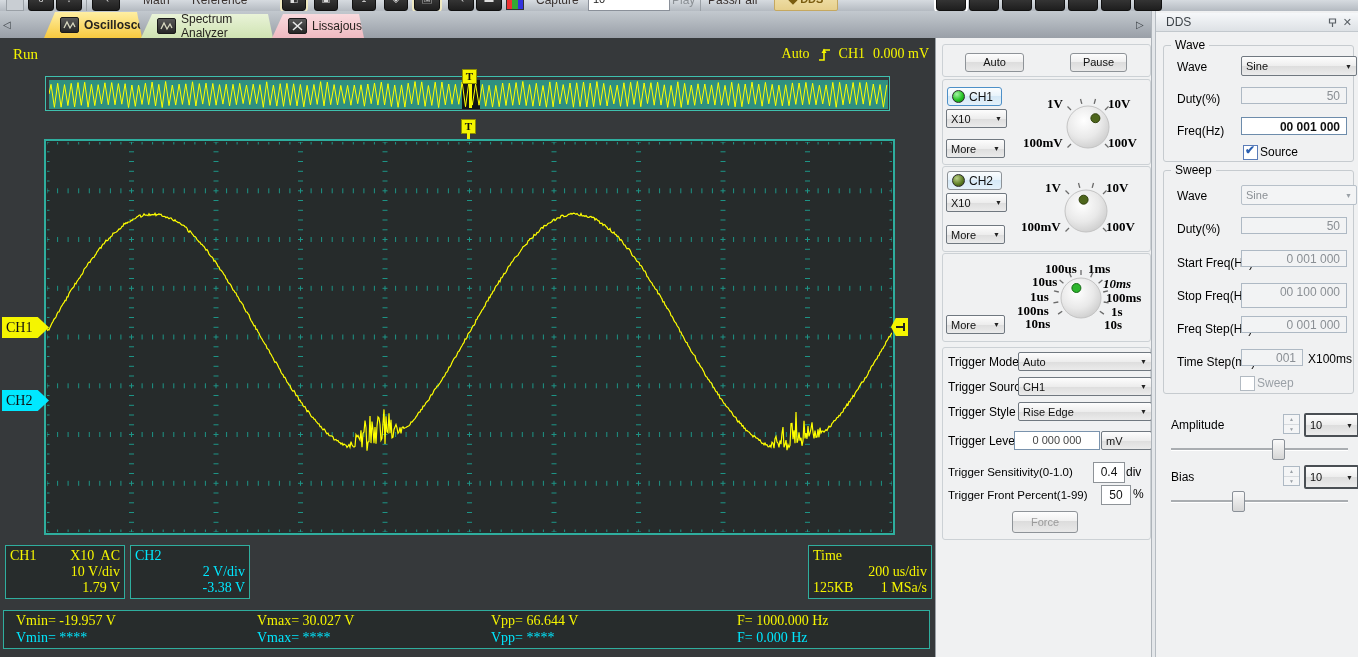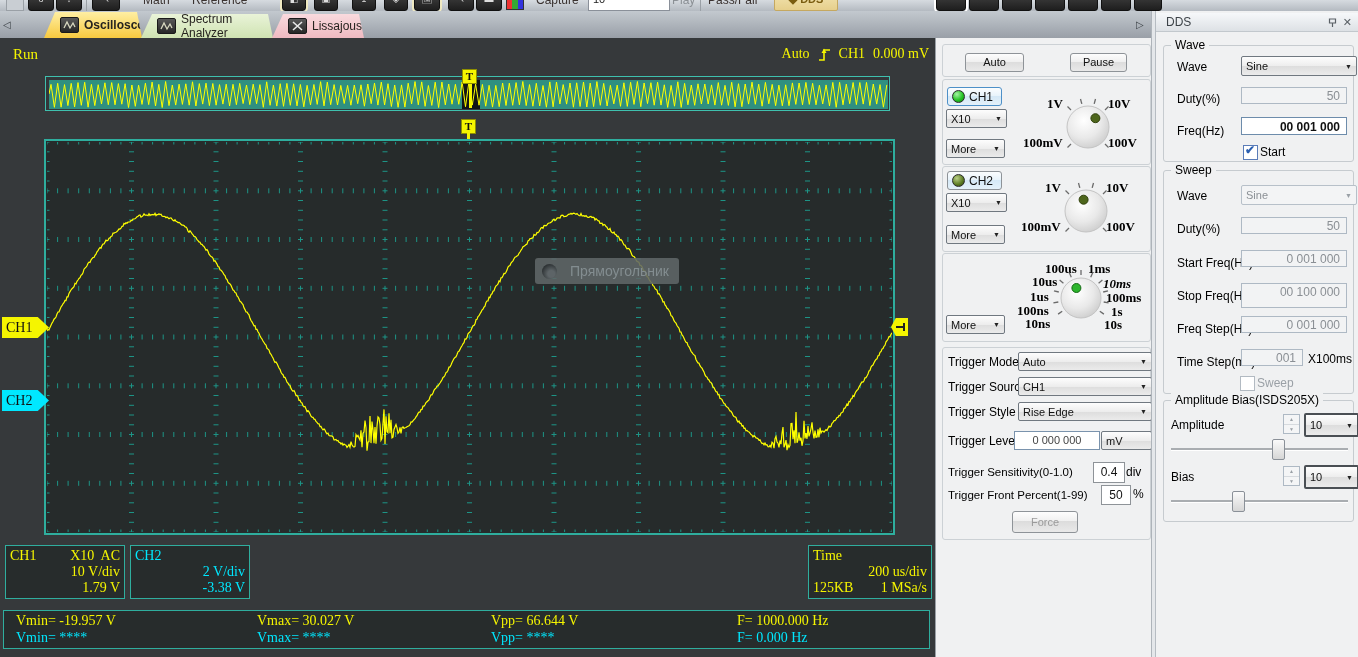--- a/index.html
+++ b/index.html
@@ -166,24 +166,20 @@
 
     <div class="abs tflag" style="left:461px;top:81px;">T</div>
     <div class="abs" style="left:467px;top:95px;width:3px;height:7px;background:#f5f500;"></div>
 
     <div class="abs" style="left:44px;top:101px;width:847px;height:392px;border:2px solid #2fae9e;background:#262b2b;box-sizing:content-box;">
       <svg id="scope-svg" width="845" height="390" style="position:absolute;left:1px;top:1px;">
           <path d="M-2.5 0.0h5M-2.5 9.8h5M-2.5 19.5h5M-2.5 29.3h5M-2.5 39.0h5M-2.5 48.8h5M-2.5 58.5h5M-2.5 68.3h5M-2.5 78.0h5M-2.5 87.8h5M-2.5 97.5h5M-2.5 107.3h5M-2.5 117.0h5M-2.5 126.8h5M-2.5 136.5h5M-2.5 146.3h5M-2.5 156.0h5M-2.5 165.8h5M-2.5 175.5h5M-2.5 185.3h5M-2.5 195.0h5M-2.5 204.8h5M-2.5 214.5h5M-2.5 224.3h5M-2.5 234.0h5M-2.5 243.8h5M-2.5 253.5h5M-2.5 263.3h5M-2.5 273.0h5M-2.5 282.8h5M-2.5 292.5h5M-2.5 302.3h5M-2.5 312.0h5M-2.5 321.8h5M-2.5 331.5h5M-2.5 341.3h5M-2.5 351.0h5M-2.5 360.8h5M-2.5 370.5h5M-2.5 380.3h5M-2.5 390.0h5M82.0 0.0h5M82.0 9.8h5M82.0 19.5h5M82.0 29.3h5M82.0 39.0h5M82.0 48.8h5M82.0 58.5h5M82.0 68.3h5M82.0 78.0h5M82.0 87.8h5M82.0 97.5h5M82.0 107.3h5M82.0 117.0h5M82.0 126.8h5M82.0 136.5h5M82.0 146.3h5M82.0 156.0h5M82.0 165.8h5M82.0 175.5h5M82.0 185.3h5M82.0 195.0h5M82.0 204.8h5M82.0 214.5h5M82.0 224.3h5M82.0 234.0h5M82.0 243.8h5M82.0 253.5h5M82.0 263.3h5M82.0 273.0h5M82.0 282.8h5M82.0 292.5h5M82.0 302.3h5M82.0 312.0h5M82.0 321.8h5M82.0 331.5h5M82.0 341.3h5M82.0 351.0h5M82.0 360.8h5M82.0 370.5h5M82.0 380.3h5M82.0 390.0h5M166.5 0.0h5M166.5 9.8h5M166.5 19.5h5M166.5 29.3h5M166.5 39.0h5M166.5 48.8h5M166.5 58.5h5M166.5 68.3h5M166.5 78.0h5M166.5 87.8h5M166.5 97.5h5M166.5 107.3h5M166.5 117.0h5M166.5 126.8h5M166.5 136.5h5M166.5 146.3h5M166.5 156.0h5M166.5 165.8h5M166.5 175.5h5M166.5 185.3h5M166.5 195.0h5M166.5 204.8h5M166.5 214.5h5M166.5 224.3h5M166.5 234.0h5M166.5 243.8h5M166.5 253.5h5M166.5 263.3h5M166.5 273.0h5M166.5 282.8h5M166.5 292.5h5M166.5 302.3h5M166.5 312.0h5M166.5 321.8h5M166.5 331.5h5M166.5 341.3h5M166.5 351.0h5M166.5 360.8h5M166.5 370.5h5M166.5 380.3h5M166.5 390.0h5M251.0 0.0h5M251.0 9.8h5M251.0 19.5h5M251.0 29.3h5M251.0 39.0h5M251.0 48.8h5M251.0 58.5h5M251.0 68.3h5M251.0 78.0h5M251.0 87.8h5M251.0 97.5h5M251.0 107.3h5M251.0 117.0h5M251.0 126.8h5M251.0 136.5h5M251.0 146.3h5M251.0 156.0h5M251.0 165.8h5M251.0 175.5h5M251.0 185.3h5M251.0 195.0h5M251.0 204.8h5M251.0 214.5h5M251.0 224.3h5M251.0 234.0h5M251.0 243.8h5M251.0 253.5h5M251.0 263.3h5M251.0 273.0h5M251.0 282.8h5M251.0 292.5h5M251.0 302.3h5M251.0 312.0h5M251.0 321.8h5M251.0 331.5h5M251.0 341.3h5M251.0 351.0h5M251.0 360.8h5M251.0 370.5h5M251.0 380.3h5M251.0 390.0h5M335.5 0.0h5M335.5 9.8h5M335.5 19.5h5M335.5 29.3h5M335.5 39.0h5M335.5 48.8h5M335.5 58.5h5M335.5 68.3h5M335.5 78.0h5M335.5 87.8h5M335.5 97.5h5M335.5 107.3h5M335.5 117.0h5M335.5 126.8h5M335.5 136.5h5M335.5 146.3h5M335.5 156.0h5M335.5 165.8h5M335.5 175.5h5M335.5 185.3h5M335.5 195.0h5M335.5 204.8h5M335.5 214.5h5M335.5 224.3h5M335.5 234.0h5M335.5 243.8h5M335.5 253.5h5M335.5 263.3h5M335.5 273.0h5M335.5 282.8h5M335.5 292.5h5M335.5 302.3h5M335.5 312.0h5M335.5 321.8h5M335.5 331.5h5M335.5 341.3h5M335.5 351.0h5M335.5 360.8h5M335.5 370.5h5M335.5 380.3h5M335.5 390.0h5M420.0 0.0h5M420.0 9.8h5M420.0 19.5h5M420.0 29.3h5M420.0 39.0h5M420.0 48.8h5M420.0 58.5h5M420.0 68.3h5M420.0 78.0h5M420.0 87.8h5M420.0 97.5h5M420.0 107.3h5M420.0 117.0h5M420.0 126.8h5M420.0 136.5h5M420.0 146.3h5M420.0 156.0h5M420.0 165.8h5M420.0 175.5h5M420.0 185.3h5M420.0 195.0h5M420.0 204.8h5M420.0 214.5h5M420.0 224.3h5M420.0 234.0h5M420.0 243.8h5M420.0 253.5h5M420.0 263.3h5M420.0 273.0h5M420.0 282.8h5M420.0 292.5h5M420.0 302.3h5M420.0 312.0h5M420.0 321.8h5M420.0 331.5h5M420.0 341.3h5M420.0 351.0h5M420.0 360.8h5M420.0 370.5h5M420.0 380.3h5M420.0 390.0h5M504.5 0.0h5M504.5 9.8h5M504.5 19.5h5M504.5 29.3h5M504.5 39.0h5M504.5 48.8h5M504.5 58.5h5M504.5 68.3h5M504.5 78.0h5M504.5 87.8h5M504.5 97.5h5M504.5 107.3h5M504.5 117.0h5M504.5 126.8h5M504.5 136.5h5M504.5 146.3h5M504.5 156.0h5M504.5 165.8h5M504.5 175.5h5M504.5 185.3h5M504.5 195.0h5M504.5 204.8h5M504.5 214.5h5M504.5 224.3h5M504.5 234.0h5M504.5 243.8h5M504.5 253.5h5M504.5 263.3h5M504.5 273.0h5M504.5 282.8h5M504.5 292.5h5M504.5 302.3h5M504.5 312.0h5M504.5 321.8h5M504.5 331.5h5M504.5 341.3h5M504.5 351.0h5M504.5 360.8h5M504.5 370.5h5M504.5 380.3h5M504.5 390.0h5M589.0 0.0h5M589.0 9.8h5M589.0 19.5h5M589.0 29.3h5M589.0 39.0h5M589.0 48.8h5M589.0 58.5h5M589.0 68.3h5M589.0 78.0h5M589.0 87.8h5M589.0 97.5h5M589.0 107.3h5M589.0 117.0h5M589.0 126.8h5M589.0 136.5h5M589.0 146.3h5M589.0 156.0h5M589.0 165.8h5M589.0 175.5h5M589.0 185.3h5M589.0 195.0h5M589.0 204.8h5M589.0 214.5h5M589.0 224.3h5M589.0 234.0h5M589.0 243.8h5M589.0 253.5h5M589.0 263.3h5M589.0 273.0h5M589.0 282.8h5M589.0 292.5h5M589.0 302.3h5M589.0 312.0h5M589.0 321.8h5M589.0 331.5h5M589.0 341.3h5M589.0 351.0h5M589.0 360.8h5M589.0 370.5h5M589.0 380.3h5M589.0 390.0h5M673.5 0.0h5M673.5 9.8h5M673.5 19.5h5M673.5 29.3h5M673.5 39.0h5M673.5 48.8h5M673.5 58.5h5M673.5 68.3h5M673.5 78.0h5M673.5 87.8h5M673.5 97.5h5M673.5 107.3h5M673.5 117.0h5M673.5 126.8h5M673.5 136.5h5M673.5 146.3h5M673.5 156.0h5M673.5 165.8h5M673.5 175.5h5M673.5 185.3h5M673.5 195.0h5M673.5 204.8h5M673.5 214.5h5M673.5 224.3h5M673.5 234.0h5M673.5 243.8h5M673.5 253.5h5M673.5 263.3h5M673.5 273.0h5M673.5 282.8h5M673.5 292.5h5M673.5 302.3h5M673.5 312.0h5M673.5 321.8h5M673.5 331.5h5M673.5 341.3h5M673.5 351.0h5M673.5 360.8h5M673.5 370.5h5M673.5 380.3h5M673.5 390.0h5M758.0 0.0h5M758.0 9.8h5M758.0 19.5h5M758.0 29.3h5M758.0 39.0h5M758.0 48.8h5M758.0 58.5h5M758.0 68.3h5M758.0 78.0h5M758.0 87.8h5M758.0 97.5h5M758.0 107.3h5M758.0 117.0h5M758.0 126.8h5M758.0 136.5h5M758.0 146.3h5M758.0 156.0h5M758.0 165.8h5M758.0 175.5h5M758.0 185.3h5M758.0 195.0h5M758.0 204.8h5M758.0 214.5h5M758.0 224.3h5M758.0 234.0h5M758.0 243.8h5M758.0 253.5h5M758.0 263.3h5M758.0 273.0h5M758.0 282.8h5M758.0 292.5h5M758.0 302.3h5M758.0 312.0h5M758.0 321.8h5M758.0 331.5h5M758.0 341.3h5M758.0 351.0h5M758.0 360.8h5M758.0 370.5h5M758.0 380.3h5M758.0 390.0h5M842.5 0.0h5M842.5 9.8h5M842.5 19.5h5M842.5 29.3h5M842.5 39.0h5M842.5 48.8h5M842.5 58.5h5M842.5 68.3h5M842.5 78.0h5M842.5 87.8h5M842.5 97.5h5M842.5 107.3h5M842.5 117.0h5M842.5 126.8h5M842.5 136.5h5M842.5 146.3h5M842.5 156.0h5M842.5 165.8h5M842.5 175.5h5M842.5 185.3h5M842.5 195.0h5M842.5 204.8h5M842.5 214.5h5M842.5 224.3h5M842.5 234.0h5M842.5 243.8h5M842.5 253.5h5M842.5 263.3h5M842.5 273.0h5M842.5 282.8h5M842.5 292.5h5M842.5 302.3h5M842.5 312.0h5M842.5 321.8h5M842.5 331.5h5M842.5 341.3h5M842.5 351.0h5M842.5 360.8h5M842.5 370.5h5M842.5 380.3h5M842.5 390.0h5" stroke="#1d9486" stroke-width="1" fill="none"></path>
           <path d="M0.0 -2.5v5M10.6 -2.5v5M21.1 -2.5v5M31.7 -2.5v5M42.3 -2.5v5M52.8 -2.5v5M63.4 -2.5v5M73.9 -2.5v5M84.5 -2.5v5M95.1 -2.5v5M105.6 -2.5v5M116.2 -2.5v5M126.8 -2.5v5M137.3 -2.5v5M147.9 -2.5v5M158.4 -2.5v5M169.0 -2.5v5M179.6 -2.5v5M190.1 -2.5v5M200.7 -2.5v5M211.3 -2.5v5M221.8 -2.5v5M232.4 -2.5v5M242.9 -2.5v5M253.5 -2.5v5M264.1 -2.5v5M274.6 -2.5v5M285.2 -2.5v5M295.8 -2.5v5M306.3 -2.5v5M316.9 -2.5v5M327.4 -2.5v5M338.0 -2.5v5M348.6 -2.5v5M359.1 -2.5v5M369.7 -2.5v5M380.3 -2.5v5M390.8 -2.5v5M401.4 -2.5v5M411.9 -2.5v5M422.5 -2.5v5M433.1 -2.5v5M443.6 -2.5v5M454.2 -2.5v5M464.8 -2.5v5M475.3 -2.5v5M485.9 -2.5v5M496.4 -2.5v5M507.0 -2.5v5M517.6 -2.5v5M528.1 -2.5v5M538.7 -2.5v5M549.3 -2.5v5M559.8 -2.5v5M570.4 -2.5v5M580.9 -2.5v5M591.5 -2.5v5M602.1 -2.5v5M612.6 -2.5v5M623.2 -2.5v5M633.8 -2.5v5M644.3 -2.5v5M654.9 -2.5v5M665.4 -2.5v5M676.0 -2.5v5M686.6 -2.5v5M697.1 -2.5v5M707.7 -2.5v5M718.3 -2.5v5M728.8 -2.5v5M739.4 -2.5v5M749.9 -2.5v5M760.5 -2.5v5M771.1 -2.5v5M781.6 -2.5v5M792.2 -2.5v5M802.8 -2.5v5M813.3 -2.5v5M823.9 -2.5v5M834.4 -2.5v5M845.0 -2.5v5M0.0 46.3v5M10.6 46.3v5M21.1 46.3v5M31.7 46.3v5M42.3 46.3v5M52.8 46.3v5M63.4 46.3v5M73.9 46.3v5M84.5 46.3v5M95.1 46.3v5M105.6 46.3v5M116.2 46.3v5M126.8 46.3v5M137.3 46.3v5M147.9 46.3v5M158.4 46.3v5M169.0 46.3v5M179.6 46.3v5M190.1 46.3v5M200.7 46.3v5M211.3 46.3v5M221.8 46.3v5M232.4 46.3v5M242.9 46.3v5M253.5 46.3v5M264.1 46.3v5M274.6 46.3v5M285.2 46.3v5M295.8 46.3v5M306.3 46.3v5M316.9 46.3v5M327.4 46.3v5M338.0 46.3v5M348.6 46.3v5M359.1 46.3v5M369.7 46.3v5M380.3 46.3v5M390.8 46.3v5M401.4 46.3v5M411.9 46.3v5M422.5 46.3v5M433.1 46.3v5M443.6 46.3v5M454.2 46.3v5M464.8 46.3v5M475.3 46.3v5M485.9 46.3v5M496.4 46.3v5M507.0 46.3v5M517.6 46.3v5M528.1 46.3v5M538.7 46.3v5M549.3 46.3v5M559.8 46.3v5M570.4 46.3v5M580.9 46.3v5M591.5 46.3v5M602.1 46.3v5M612.6 46.3v5M623.2 46.3v5M633.8 46.3v5M644.3 46.3v5M654.9 46.3v5M665.4 46.3v5M676.0 46.3v5M686.6 46.3v5M697.1 46.3v5M707.7 46.3v5M718.3 46.3v5M728.8 46.3v5M739.4 46.3v5M749.9 46.3v5M760.5 46.3v5M771.1 46.3v5M781.6 46.3v5M792.2 46.3v5M802.8 46.3v5M813.3 46.3v5M823.9 46.3v5M834.4 46.3v5M845.0 46.3v5M0.0 95.0v5M10.6 95.0v5M21.1 95.0v5M31.7 95.0v5M42.3 95.0v5M52.8 95.0v5M63.4 95.0v5M73.9 95.0v5M84.5 95.0v5M95.1 95.0v5M105.6 95.0v5M116.2 95.0v5M126.8 95.0v5M137.3 95.0v5M147.9 95.0v5M158.4 95.0v5M169.0 95.0v5M179.6 95.0v5M190.1 95.0v5M200.7 95.0v5M211.3 95.0v5M221.8 95.0v5M232.4 95.0v5M242.9 95.0v5M253.5 95.0v5M264.1 95.0v5M274.6 95.0v5M285.2 95.0v5M295.8 95.0v5M306.3 95.0v5M316.9 95.0v5M327.4 95.0v5M338.0 95.0v5M348.6 95.0v5M359.1 95.0v5M369.7 95.0v5M380.3 95.0v5M390.8 95.0v5M401.4 95.0v5M411.9 95.0v5M422.5 95.0v5M433.1 95.0v5M443.6 95.0v5M454.2 95.0v5M464.8 95.0v5M475.3 95.0v5M485.9 95.0v5M496.4 95.0v5M507.0 95.0v5M517.6 95.0v5M528.1 95.0v5M538.7 95.0v5M549.3 95.0v5M559.8 95.0v5M570.4 95.0v5M580.9 95.0v5M591.5 95.0v5M602.1 95.0v5M612.6 95.0v5M623.2 95.0v5M633.8 95.0v5M644.3 95.0v5M654.9 95.0v5M665.4 95.0v5M676.0 95.0v5M686.6 95.0v5M697.1 95.0v5M707.7 95.0v5M718.3 95.0v5M728.8 95.0v5M739.4 95.0v5M749.9 95.0v5M760.5 95.0v5M771.1 95.0v5M781.6 95.0v5M792.2 95.0v5M802.8 95.0v5M813.3 95.0v5M823.9 95.0v5M834.4 95.0v5M845.0 95.0v5M0.0 143.8v5M10.6 143.8v5M21.1 143.8v5M31.7 143.8v5M42.3 143.8v5M52.8 143.8v5M63.4 143.8v5M73.9 143.8v5M84.5 143.8v5M95.1 143.8v5M105.6 143.8v5M116.2 143.8v5M126.8 143.8v5M137.3 143.8v5M147.9 143.8v5M158.4 143.8v5M169.0 143.8v5M179.6 143.8v5M190.1 143.8v5M200.7 143.8v5M211.3 143.8v5M221.8 143.8v5M232.4 143.8v5M242.9 143.8v5M253.5 143.8v5M264.1 143.8v5M274.6 143.8v5M285.2 143.8v5M295.8 143.8v5M306.3 143.8v5M316.9 143.8v5M327.4 143.8v5M338.0 143.8v5M348.6 143.8v5M359.1 143.8v5M369.7 143.8v5M380.3 143.8v5M390.8 143.8v5M401.4 143.8v5M411.9 143.8v5M422.5 143.8v5M433.1 143.8v5M443.6 143.8v5M454.2 143.8v5M464.8 143.8v5M475.3 143.8v5M485.9 143.8v5M496.4 143.8v5M507.0 143.8v5M517.6 143.8v5M528.1 143.8v5M538.7 143.8v5M549.3 143.8v5M559.8 143.8v5M570.4 143.8v5M580.9 143.8v5M591.5 143.8v5M602.1 143.8v5M612.6 143.8v5M623.2 143.8v5M633.8 143.8v5M644.3 143.8v5M654.9 143.8v5M665.4 143.8v5M676.0 143.8v5M686.6 143.8v5M697.1 143.8v5M707.7 143.8v5M718.3 143.8v5M728.8 143.8v5M739.4 143.8v5M749.9 143.8v5M760.5 143.8v5M771.1 143.8v5M781.6 143.8v5M792.2 143.8v5M802.8 143.8v5M813.3 143.8v5M823.9 143.8v5M834.4 143.8v5M845.0 143.8v5M0.0 192.5v5M10.6 192.5v5M21.1 192.5v5M31.7 192.5v5M42.3 192.5v5M52.8 192.5v5M63.4 192.5v5M73.9 192.5v5M84.5 192.5v5M95.1 192.5v5M105.6 192.5v5M116.2 192.5v5M126.8 192.5v5M137.3 192.5v5M147.9 192.5v5M158.4 192.5v5M169.0 192.5v5M179.6 192.5v5M190.1 192.5v5M200.7 192.5v5M211.3 192.5v5M221.8 192.5v5M232.4 192.5v5M242.9 192.5v5M253.5 192.5v5M264.1 192.5v5M274.6 192.5v5M285.2 192.5v5M295.8 192.5v5M306.3 192.5v5M316.9 192.5v5M327.4 192.5v5M338.0 192.5v5M348.6 192.5v5M359.1 192.5v5M369.7 192.5v5M380.3 192.5v5M390.8 192.5v5M401.4 192.5v5M411.9 192.5v5M422.5 192.5v5M433.1 192.5v5M443.6 192.5v5M454.2 192.5v5M464.8 192.5v5M475.3 192.5v5M485.9 192.5v5M496.4 192.5v5M507.0 192.5v5M517.6 192.5v5M528.1 192.5v5M538.7 192.5v5M549.3 192.5v5M559.8 192.5v5M570.4 192.5v5M580.9 192.5v5M591.5 192.5v5M602.1 192.5v5M612.6 192.5v5M623.2 192.5v5M633.8 192.5v5M644.3 192.5v5M654.9 192.5v5M665.4 192.5v5M676.0 192.5v5M686.6 192.5v5M697.1 192.5v5M707.7 192.5v5M718.3 192.5v5M728.8 192.5v5M739.4 192.5v5M749.9 192.5v5M760.5 192.5v5M771.1 192.5v5M781.6 192.5v5M792.2 192.5v5M802.8 192.5v5M813.3 192.5v5M823.9 192.5v5M834.4 192.5v5M845.0 192.5v5M0.0 241.3v5M10.6 241.3v5M21.1 241.3v5M31.7 241.3v5M42.3 241.3v5M52.8 241.3v5M63.4 241.3v5M73.9 241.3v5M84.5 241.3v5M95.1 241.3v5M105.6 241.3v5M116.2 241.3v5M126.8 241.3v5M137.3 241.3v5M147.9 241.3v5M158.4 241.3v5M169.0 241.3v5M179.6 241.3v5M190.1 241.3v5M200.7 241.3v5M211.3 241.3v5M221.8 241.3v5M232.4 241.3v5M242.9 241.3v5M253.5 241.3v5M264.1 241.3v5M274.6 241.3v5M285.2 241.3v5M295.8 241.3v5M306.3 241.3v5M316.9 241.3v5M327.4 241.3v5M338.0 241.3v5M348.6 241.3v5M359.1 241.3v5M369.7 241.3v5M380.3 241.3v5M390.8 241.3v5M401.4 241.3v5M411.9 241.3v5M422.5 241.3v5M433.1 241.3v5M443.6 241.3v5M454.2 241.3v5M464.8 241.3v5M475.3 241.3v5M485.9 241.3v5M496.4 241.3v5M507.0 241.3v5M517.6 241.3v5M528.1 241.3v5M538.7 241.3v5M549.3 241.3v5M559.8 241.3v5M570.4 241.3v5M580.9 241.3v5M591.5 241.3v5M602.1 241.3v5M612.6 241.3v5M623.2 241.3v5M633.8 241.3v5M644.3 241.3v5M654.9 241.3v5M665.4 241.3v5M676.0 241.3v5M686.6 241.3v5M697.1 241.3v5M707.7 241.3v5M718.3 241.3v5M728.8 241.3v5M739.4 241.3v5M749.9 241.3v5M760.5 241.3v5M771.1 241.3v5M781.6 241.3v5M792.2 241.3v5M802.8 241.3v5M813.3 241.3v5M823.9 241.3v5M834.4 241.3v5M845.0 241.3v5M0.0 290.0v5M10.6 290.0v5M21.1 290.0v5M31.7 290.0v5M42.3 290.0v5M52.8 290.0v5M63.4 290.0v5M73.9 290.0v5M84.5 290.0v5M95.1 290.0v5M105.6 290.0v5M116.2 290.0v5M126.8 290.0v5M137.3 290.0v5M147.9 290.0v5M158.4 290.0v5M169.0 290.0v5M179.6 290.0v5M190.1 290.0v5M200.7 290.0v5M211.3 290.0v5M221.8 290.0v5M232.4 290.0v5M242.9 290.0v5M253.5 290.0v5M264.1 290.0v5M274.6 290.0v5M285.2 290.0v5M295.8 290.0v5M306.3 290.0v5M316.9 290.0v5M327.4 290.0v5M338.0 290.0v5M348.6 290.0v5M359.1 290.0v5M369.7 290.0v5M380.3 290.0v5M390.8 290.0v5M401.4 290.0v5M411.9 290.0v5M422.5 290.0v5M433.1 290.0v5M443.6 290.0v5M454.2 290.0v5M464.8 290.0v5M475.3 290.0v5M485.9 290.0v5M496.4 290.0v5M507.0 290.0v5M517.6 290.0v5M528.1 290.0v5M538.7 290.0v5M549.3 290.0v5M559.8 290.0v5M570.4 290.0v5M580.9 290.0v5M591.5 290.0v5M602.1 290.0v5M612.6 290.0v5M623.2 290.0v5M633.8 290.0v5M644.3 290.0v5M654.9 290.0v5M665.4 290.0v5M676.0 290.0v5M686.6 290.0v5M697.1 290.0v5M707.7 290.0v5M718.3 290.0v5M728.8 290.0v5M739.4 290.0v5M749.9 290.0v5M760.5 290.0v5M771.1 290.0v5M781.6 290.0v5M792.2 290.0v5M802.8 290.0v5M813.3 290.0v5M823.9 290.0v5M834.4 290.0v5M845.0 290.0v5M0.0 338.8v5M10.6 338.8v5M21.1 338.8v5M31.7 338.8v5M42.3 338.8v5M52.8 338.8v5M63.4 338.8v5M73.9 338.8v5M84.5 338.8v5M95.1 338.8v5M105.6 338.8v5M116.2 338.8v5M126.8 338.8v5M137.3 338.8v5M147.9 338.8v5M158.4 338.8v5M169.0 338.8v5M179.6 338.8v5M190.1 338.8v5M200.7 338.8v5M211.3 338.8v5M221.8 338.8v5M232.4 338.8v5M242.9 338.8v5M253.5 338.8v5M264.1 338.8v5M274.6 338.8v5M285.2 338.8v5M295.8 338.8v5M306.3 338.8v5M316.9 338.8v5M327.4 338.8v5M338.0 338.8v5M348.6 338.8v5M359.1 338.8v5M369.7 338.8v5M380.3 338.8v5M390.8 338.8v5M401.4 338.8v5M411.9 338.8v5M422.5 338.8v5M433.1 338.8v5M443.6 338.8v5M454.2 338.8v5M464.8 338.8v5M475.3 338.8v5M485.9 338.8v5M496.4 338.8v5M507.0 338.8v5M517.6 338.8v5M528.1 338.8v5M538.7 338.8v5M549.3 338.8v5M559.8 338.8v5M570.4 338.8v5M580.9 338.8v5M591.5 338.8v5M602.1 338.8v5M612.6 338.8v5M623.2 338.8v5M633.8 338.8v5M644.3 338.8v5M654.9 338.8v5M665.4 338.8v5M676.0 338.8v5M686.6 338.8v5M697.1 338.8v5M707.7 338.8v5M718.3 338.8v5M728.8 338.8v5M739.4 338.8v5M749.9 338.8v5M760.5 338.8v5M771.1 338.8v5M781.6 338.8v5M792.2 338.8v5M802.8 338.8v5M813.3 338.8v5M823.9 338.8v5M834.4 338.8v5M845.0 338.8v5M0.0 387.5v5M10.6 387.5v5M21.1 387.5v5M31.7 387.5v5M42.3 387.5v5M52.8 387.5v5M63.4 387.5v5M73.9 387.5v5M84.5 387.5v5M95.1 387.5v5M105.6 387.5v5M116.2 387.5v5M126.8 387.5v5M137.3 387.5v5M147.9 387.5v5M158.4 387.5v5M169.0 387.5v5M179.6 387.5v5M190.1 387.5v5M200.7 387.5v5M211.3 387.5v5M221.8 387.5v5M232.4 387.5v5M242.9 387.5v5M253.5 387.5v5M264.1 387.5v5M274.6 387.5v5M285.2 387.5v5M295.8 387.5v5M306.3 387.5v5M316.9 387.5v5M327.4 387.5v5M338.0 387.5v5M348.6 387.5v5M359.1 387.5v5M369.7 387.5v5M380.3 387.5v5M390.8 387.5v5M401.4 387.5v5M411.9 387.5v5M422.5 387.5v5M433.1 387.5v5M443.6 387.5v5M454.2 387.5v5M464.8 387.5v5M475.3 387.5v5M485.9 387.5v5M496.4 387.5v5M507.0 387.5v5M517.6 387.5v5M528.1 387.5v5M538.7 387.5v5M549.3 387.5v5M559.8 387.5v5M570.4 387.5v5M580.9 387.5v5M591.5 387.5v5M602.1 387.5v5M612.6 387.5v5M623.2 387.5v5M633.8 387.5v5M644.3 387.5v5M654.9 387.5v5M665.4 387.5v5M676.0 387.5v5M686.6 387.5v5M697.1 387.5v5M707.7 387.5v5M718.3 387.5v5M728.8 387.5v5M739.4 387.5v5M749.9 387.5v5M760.5 387.5v5M771.1 387.5v5M781.6 387.5v5M792.2 387.5v5M802.8 387.5v5M813.3 387.5v5M823.9 387.5v5M834.4 387.5v5M845.0 387.5v5" stroke="#1d9486" stroke-width="1" fill="none"></path>
           <path d="M0 188.9 L1 187.2 L2 187.9 L3 185.4 L4 183.2 L5 181.1 L6 179.5 L7 177.2 L8 176.3 L9 175.0 L10 172.0 L11 170.0 L12 169.9 L13 167.5 L14 165.0 L15 163.7 L16 161.8 L17 160.7 L18 158.4 L19 158.5 L20 154.9 L21 154.9 L22 151.4 L23 149.6 L24 148.0 L25 146.7 L26 145.8 L27 144.7 L28 141.3 L29 141.9 L30 139.4 L31 138.0 L32 136.5 L33 135.7 L34 133.3 L35 132.5 L36 130.8 L37 127.2 L38 126.1 L39 125.1 L40 123.8 L41 121.3 L42 120.1 L43 120.4 L44 118.0 L45 116.7 L46 115.5 L47 115.4 L48 113.4 L49 112.1 L50 109.8 L51 108.6 L52 106.8 L53 105.5 L54 106.3 L55 103.6 L56 102.0 L57 102.0 L58 100.1 L59 98.2 L60 98.8 L61 98.3 L62 96.2 L63 95.9 L64 94.4 L65 94.1 L66 91.1 L67 91.2 L68 90.5 L69 90.2 L70 89.5 L71 88.3 L72 86.8 L73 87.0 L74 86.2 L75 84.3 L76 84.2 L77 81.4 L78 82.0 L79 80.8 L80 81.2 L81 80.1 L82 80.0 L83 80.0 L84 78.3 L85 78.5 L86 77.0 L87 77.0 L88 76.8 L89 75.9 L90 74.8 L91 74.2 L92 73.3 L93 73.0 L94 75.1 L95 74.5 L96 73.7 L97 71.9 L98 73.2 L99 73.0 L100 73.1 L101 73.7 L102 71.7 L103 73.5 L104 72.6 L105 72.9 L106 72.5 L107 73.0 L108 71.3 L109 73.6 L110 72.4 L111 72.7 L112 71.8 L113 72.6 L114 72.3 L115 74.1 L116 74.5 L117 74.4 L118 74.6 L119 75.8 L120 75.1 L121 75.8 L122 76.8 L123 76.0 L124 75.8 L125 77.2 L126 78.3 L127 79.0 L128 77.8 L129 79.3 L130 79.8 L131 80.5 L132 80.3 L133 81.1 L134 82.3 L135 83.2 L136 83.1 L137 83.5 L138 84.7 L139 85.1 L140 86.2 L141 89.1 L142 90.2 L143 88.8 L144 90.0 L145 91.6 L146 92.8 L147 94.4 L148 94.5 L149 95.5 L150 97.7 L151 98.6 L152 99.9 L153 100.3 L154 102.2 L155 102.3 L156 103.9 L157 104.4 L158 106.2 L159 108.1 L160 107.6 L161 109.3 L162 112.1 L163 113.4 L164 114.6 L165 115.0 L166 116.2 L167 119.1 L168 118.7 L169 120.4 L170 122.1 L171 124.5 L172 124.9 L173 127.8 L174 128.2 L175 129.4 L176 130.7 L177 132.7 L178 133.6 L179 136.7 L180 137.4 L181 140.1 L182 141.3 L183 142.0 L184 143.4 L185 145.7 L186 148.0 L187 148.6 L188 150.6 L189 150.9 L190 154.0 L191 154.8 L192 157.1 L193 159.4 L194 159.9 L195 161.4 L196 162.5 L197 165.8 L198 167.6 L199 170.0 L200 170.0 L201 171.6 L202 172.8 L203 176.3 L204 178.5 L205 179.9 L206 181.8 L207 183.9 L208 183.7 L209 187.4 L210 187.4 L211 189.8 L212 191.2 L213 193.8 L214 195.6 L215 197.0 L216 199.0 L217 200.5 L218 202.2 L219 203.1 L220 206.3 L221 207.1 L222 208.0 L223 211.2 L224 212.3 L225 214.2 L226 215.9 L227 218.5 L228 220.4 L229 220.0 L230 221.6 L231 223.7 L232 226.0 L233 227.3 L234 230.3 L235 231.9 L236 232.7 L237 235.3 L238 235.3 L239 237.4 L240 240.2 L241 241.1 L242 243.0 L243 243.3 L244 246.4 L245 248.1 L246 249.3 L247 248.6 L248 250.6 L249 253.6 L250 253.4 L251 254.8 L252 258.4 L253 258.2 L254 260.4 L255 261.0 L256 263.7 L257 264.9 L258 264.5 L259 266.9 L260 269.6 L261 268.6 L262 269.9 L263 271.9 L264 274.2 L265 275.2 L266 275.3 L267 277.1 L268 277.3 L269 279.4 L270 280.4 L271 281.8 L272 281.9 L273 284.6 L274 284.4 L275 286.5 L276 287.8 L277 286.8 L278 288.1 L279 290.4 L280 291.8 L281 291.1 L282 293.5 L283 293.8 L284 293.8 L285 294.0 L286 294.9 L287 297.9 L288 297.9 L289 297.5 L290 298.8 L291 298.4 L292 300.2 L293 300.6 L294 302.1 L295 301.0 L296 303.1 L297 302.1 L298 302.8 L299 303.2 L300 305.4 L301 304.1 L302 302.5 L303 305.2 L304 299.7 L305 302.7 L306 304.4 L307 305.1 L308 304.5 L309 292.7 L310 294.7 L311 293.5 L312 295.9 L313 298.0 L314 288.3 L315 305.2 L316 291.3 L317 289.8 L318 278.5 L319 285.7 L320 308.7 L321 300.1 L322 299.6 L323 274.0 L324 301.1 L325 279.6 L326 287.7 L327 301.2 L328 285.1 L329 301.7 L330 284.1 L331 274.9 L332 276.0 L333 282.5 L334 298.3 L335 296.4 L336 281.4 L337 267.4 L338 302.1 L339 274.3 L340 289.8 L341 290.7 L342 271.3 L343 291.1 L344 277.8 L345 295.9 L346 295.1 L347 287.5 L348 285.0 L349 282.6 L350 285.9 L351 291.3 L352 290.1 L353 285.4 L354 291.4 L355 285.5 L356 284.9 L357 286.4 L358 285.8 L359 285.5 L360 284.8 L361 284.2 L362 283.8 L363 282.6 L364 279.9 L365 280.1 L366 278.8 L367 277.6 L368 276.7 L369 274.9 L370 273.7 L371 271.4 L372 270.1 L373 270.1 L374 267.6 L375 267.4 L376 264.2 L377 264.2 L378 262.8 L379 260.6 L380 259.7 L381 258.8 L382 258.0 L383 255.0 L384 252.8 L385 252.8 L386 251.0 L387 248.4 L388 246.9 L389 246.2 L390 244.1 L391 243.9 L392 242.4 L393 241.0 L394 239.4 L395 237.8 L396 235.4 L397 234.9 L398 233.2 L399 230.6 L400 230.0 L401 228.3 L402 225.1 L403 224.9 L404 222.9 L405 220.5 L406 218.5 L407 216.5 L408 215.4 L409 214.8 L410 212.5 L411 209.8 L412 209.2 L413 207.4 L414 205.3 L415 203.8 L416 201.8 L417 200.6 L418 196.9 L419 197.0 L420 195.6 L421 191.9 L422 190.8 L423 189.9 L424 188.2 L425 185.8 L426 183.8 L427 183.4 L428 181.8 L429 177.8 L430 177.4 L431 174.6 L432 173.7 L433 171.7 L434 170.2 L435 168.1 L436 167.1 L437 165.2 L438 164.1 L439 160.4 L440 159.0 L441 159.0 L442 155.3 L443 155.5 L444 152.6 L445 151.8 L446 149.3 L447 148.9 L448 145.7 L449 143.9 L450 143.1 L451 141.9 L452 139.0 L453 139.7 L454 135.7 L455 135.6 L456 133.8 L457 131.4 L458 131.5 L459 130.3 L460 128.1 L461 125.0 L462 123.9 L463 123.5 L464 121.1 L465 119.9 L466 118.8 L467 116.8 L468 115.2 L469 114.8 L470 114.0 L471 113.4 L472 111.3 L473 110.0 L474 108.3 L475 106.7 L476 104.8 L477 104.2 L478 103.6 L479 102.6 L480 102.1 L481 98.8 L482 98.2 L483 96.6 L484 96.6 L485 96.1 L486 95.7 L487 92.4 L488 93.2 L489 92.7 L490 90.5 L491 90.7 L492 89.6 L493 87.8 L494 85.9 L495 85.5 L496 86.2 L497 83.6 L498 83.4 L499 83.8 L500 82.8 L501 81.4 L502 81.0 L503 81.0 L504 80.2 L505 79.5 L506 77.9 L507 77.1 L508 78.6 L509 77.7 L510 76.1 L511 75.9 L512 75.8 L513 76.0 L514 73.7 L515 73.2 L516 73.4 L517 74.8 L518 74.3 L519 74.4 L520 73.8 L521 72.7 L522 72.2 L523 72.2 L524 71.3 L525 72.2 L526 71.4 L527 71.2 L528 71.7 L529 72.2 L530 71.6 L531 72.6 L532 73.5 L533 73.8 L534 71.5 L535 73.9 L536 73.8 L537 73.7 L538 74.4 L539 73.6 L540 74.7 L541 75.4 L542 75.5 L543 74.6 L544 74.5 L545 75.6 L546 75.1 L547 75.5 L548 78.0 L549 76.7 L550 77.6 L551 78.7 L552 78.8 L553 81.3 L554 81.3 L555 81.1 L556 83.4 L557 82.4 L558 83.0 L559 84.6 L560 85.2 L561 87.2 L562 87.6 L563 86.5 L564 89.5 L565 90.6 L566 91.1 L567 90.1 L568 92.2 L569 92.6 L570 94.3 L571 94.2 L572 95.5 L573 98.3 L574 97.6 L575 98.8 L576 101.0 L577 103.0 L578 103.0 L579 105.3 L580 106.7 L581 106.4 L582 106.7 L583 108.1 L584 110.5 L585 113.1 L586 114.2 L587 114.5 L588 115.9 L589 117.8 L590 119.4 L591 119.8 L592 120.4 L593 123.4 L594 123.5 L595 124.9 L596 127.3 L597 129.0 L598 129.0 L599 131.2 L600 134.6 L601 135.1 L602 137.2 L603 139.0 L604 140.1 L605 141.0 L606 143.7 L607 144.3 L608 146.7 L609 147.4 L610 148.2 L611 151.8 L612 151.7 L613 153.3 L614 155.2 L615 157.0 L616 160.1 L617 159.8 L618 162.9 L619 164.1 L620 166.3 L621 166.9 L622 168.5 L623 170.2 L624 173.7 L625 174.2 L626 176.0 L627 178.7 L628 180.2 L629 181.2 L630 183.5 L631 185.0 L632 186.2 L633 189.9 L634 190.0 L635 193.0 L636 194.0 L637 196.2 L638 198.5 L639 200.3 L640 200.6 L641 203.5 L642 204.8 L643 206.7 L644 209.3 L645 210.5 L646 211.8 L647 212.9 L648 213.6 L649 217.5 L650 219.4 L651 220.9 L652 221.2 L653 223.7 L654 225.1 L655 226.2 L656 228.1 L657 229.9 L658 232.9 L659 234.5 L660 235.1 L661 237.3 L662 237.9 L663 240.0 L664 240.4 L665 242.2 L666 245.0 L667 245.7 L668 247.8 L669 249.8 L670 249.9 L671 252.8 L672 252.5 L673 256.4 L674 256.7 L675 257.7 L676 259.7 L677 261.5 L678 262.0 L679 264.1 L680 264.9 L681 265.6 L682 267.3 L683 268.9 L684 269.3 L685 270.8 L686 273.1 L687 274.6 L688 274.9 L689 275.4 L690 278.4 L691 280.0 L692 279.1 L693 281.3 L694 281.3 L695 284.0 L696 283.5 L697 286.3 L698 286.2 L699 288.7 L700 288.4 L701 289.6 L702 289.9 L703 291.2 L704 292.5 L705 293.1 L706 294.9 L707 293.7 L708 294.5 L709 295.9 L710 296.1 L711 296.6 L712 298.2 L713 297.8 L714 300.0 L715 301.6 L716 301.3 L717 302.9 L718 301.0 L719 303.1 L720 302.7 L721 304.7 L722 304.8 L723 303.4 L724 305.1 L725 300.2 L726 301.1 L727 306.2 L728 296.6 L729 294.5 L730 300.0 L731 301.2 L732 305.3 L733 298.5 L734 302.2 L735 291.3 L736 285.1 L737 305.2 L738 302.6 L739 298.1 L740 308.2 L741 302.7 L742 305.3 L743 303.3 L744 281.6 L745 281.4 L746 297.3 L747 288.3 L748 301.2 L749 270.1 L750 300.8 L751 298.0 L752 290.4 L753 298.6 L754 295.8 L755 303.8 L756 298.7 L757 278.9 L758 296.4 L759 291.1 L760 296.8 L761 284.0 L762 294.4 L763 291.1 L764 286.6 L765 280.3 L766 290.5 L767 296.3 L768 288.7 L769 295.3 L770 295.1 L771 287.4 L772 295.3 L773 285.7 L774 290.9 L775 289.1 L776 289.1 L777 290.1 L778 288.9 L779 287.7 L780 288.5 L781 286.2 L782 284.2 L783 285.0 L784 284.3 L785 281.4 L786 280.5 L787 278.6 L788 278.6 L789 277.3 L790 275.5 L791 275.4 L792 273.5 L793 273.8 L794 271.1 L795 270.4 L796 269.8 L797 266.3 L798 266.1 L799 264.2 L800 262.1 L801 263.0 L802 259.4 L803 259.7 L804 256.9 L805 256.5 L806 253.6 L807 254.5 L808 251.6 L809 249.5 L810 248.3 L811 247.5 L812 245.0 L813 243.4 L814 241.4 L815 240.0 L816 240.2 L817 238.8 L818 235.8 L819 235.6 L820 234.0 L821 231.9 L822 229.0 L823 228.4 L824 225.1 L825 223.6 L826 223.1 L827 220.7 L828 218.9 L829 217.4 L830 216.9 L831 213.8 L832 213.5 L833 210.3 L834 209.6 L835 207.1 L836 206.5 L837 204.3 L838 203.3 L839 199.9 L840 198.7 L841 197.0 L842 194.6 L843 194.6 L844 192.3 L845 190.8 " stroke="#ffff00" stroke-width="1.2" fill="none"></path>
         </svg>
-      <div class="tooltip abs" style="left:489px;top:117px;height:26px;">
-        <span class="tipcircle"></span>
-        <span>Прямоугольник</span>
-      </div>
     </div>
 
     <div class="abs chflag" style="left:2px;top:279px;background:#f5f500;">CH1</div>
     <div class="abs chflag" style="left:2px;top:352px;background:#00e8ff;">CH2</div>
 
     <div class="abs" style="left:891px;top:280px;width:17px;height:18px;background:#f5f500;clip-path:polygon(28% 0,100% 0,100% 100%,28% 100%,0 50%);">
       <div class="abs" style="left:5px;top:8px;width:8px;height:2px;background:#222;"></div>
       <div class="abs" style="left:12px;top:5px;width:2px;height:8px;background:#222;"></div>
     </div>
 
@@ -363,21 +359,21 @@
         <span>Sine</span>
         <span class="arr">▼</span>
       </div>
     <span class="dlabel" style="left:21px;top:81px;">Duty(%)</span>
     <div class="dinput" style="left:85px;top:76px;width:106px;height:17px;line-height:17px;">50</div>
     <span class="dlabel" style="left:21px;top:113px;">Freq(Hz)</span>
     <div class="dinput active" style="left:85px;top:106px;width:106px;height:18px;line-height:18px;">00 001 000</div>
     <div class="cb checked" id="output-cb" style="left:87px;top:134px;">
         <span class="cb-mark">✔</span>
       </div>
-    <span class="dlabel" style="left:104px;top:134px;">Start</span>
+    <span class="dlabel" style="left:104px;top:134px;">Source</span>
 
     <div class="group" style="left:7px;top:159px;width:189px;height:222px;">
       <span class="legend">Sweep</span>
     </div>
     <span class="dlabel" style="left:21px;top:178px;">Wave</span>
     <div class="abs combo disabled" style="left:85px;top:174px;width:106px;height:18px;">
         <span>Sine</span>
         <span class="arr">▼</span>
       </div>
     <span class="dlabel" style="left:21px;top:211px;">Duty(%)</span>
@@ -387,23 +383,20 @@
     <span class="dlabel" style="left:21px;top:278px;">Stop Freq(Hz)</span>
     <div class="dinput" style="left:85px;top:272px;width:106px;height:25px;line-height:17px;">00 100 000</div>
     <span class="dlabel" style="left:21px;top:311px;">Freq Step(Hz)</span>
     <div class="dinput" style="left:85px;top:305px;width:106px;height:17px;line-height:17px;">0 001 000</div>
     <span class="dlabel" style="left:21px;top:344px;">Time Step(ms)</span>
     <div class="dinput" style="left:85px;top:338px;width:62px;height:17px;line-height:17px;">001</div>
     <span class="dlabel" style="left:152px;top:341px;">X100ms</span>
     <div class="cb gray" id="sweep-cb" style="left:84px;top:365px;"></div>
     <span class="dlabel" style="left:101px;top:365px;color:#9aa0a6;">Sweep</span>
 
-    <div class="group" style="left:7px;top:389px;width:189px;height:120px;">
-      <span class="legend">Amplitude Bias(ISDS205X)</span>
-    </div>
     <span class="dlabel" style="left:15px;top:407px;">Amplitude</span>
     <div class="spin" style="left:127px;top:403px;">
         <span>▲</span>
         <span>▼</span>
       </div>
     <div class="abs combo" style="left:148px;top:402px;width:43px;height:20px;border-width:2px;border-color:#4a4f54;">
         <span>10</span>
         <span class="arr">▼</span>
       </div>
     <div class="sldtrack" style="left:15px;top:437px;width:177px;"></div>

